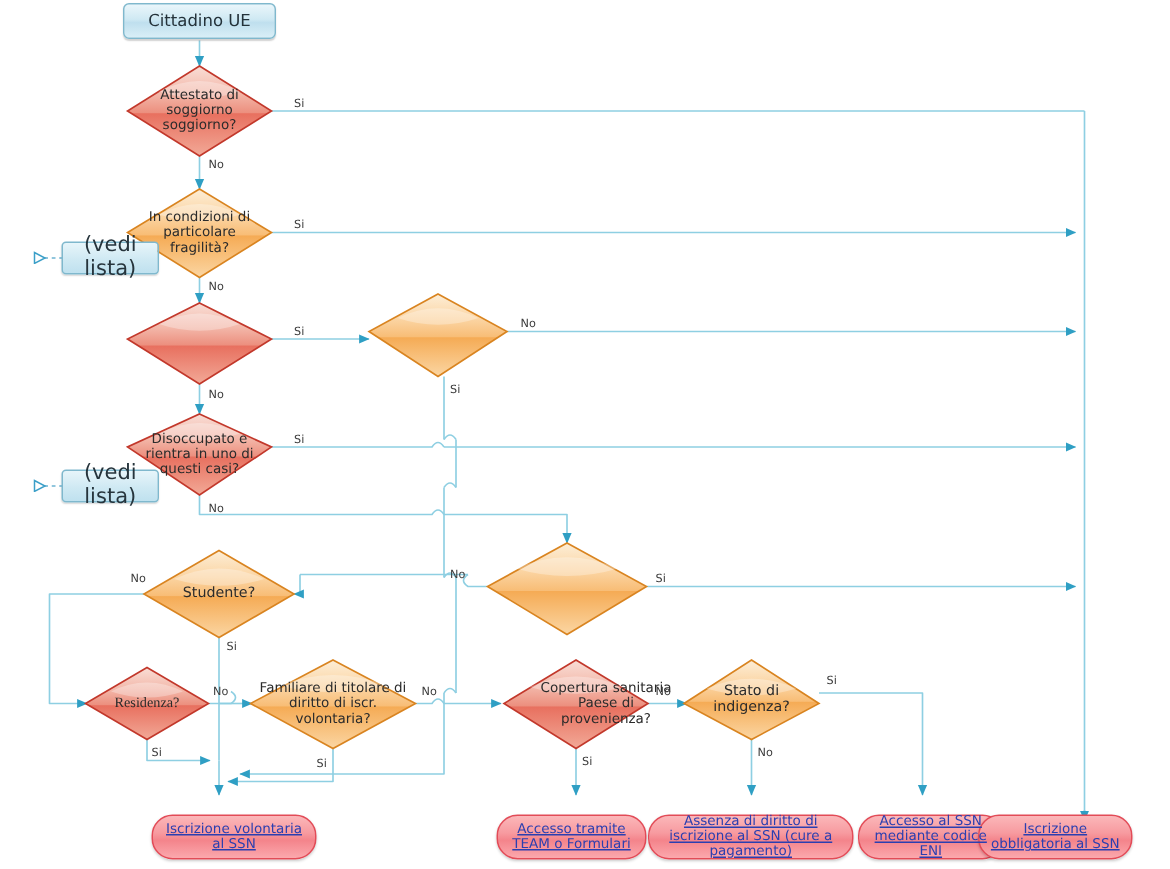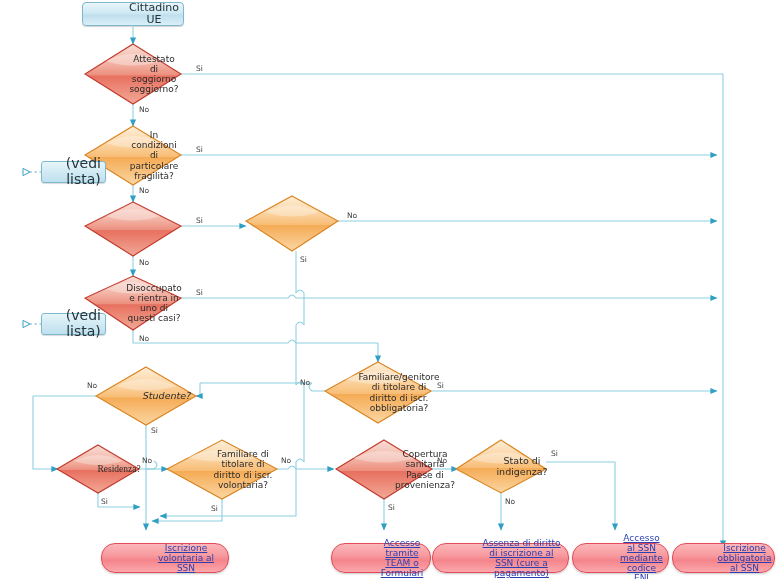--- a/index.html
+++ b/index.html
@@ -1,20 +1,20 @@
 <!DOCTYPE html>
 <html><head>
 <meta charset="utf-8">
 <style>
   html,body{margin:0;padding:0;background:#ffffff;}
   body{font-family:"DejaVu Sans","Liberation Sans",sans-serif;}
   #stage{position:relative;width:780px;height:579px;overflow:hidden;background:#fff;}
   #wires{position:absolute;left:0;top:0;width:780px;height:579px;}
 
-  .node{position:absolute;box-sizing:border-box;display:flex;align-items:center;justify-content:center;text-align:center;color:#2b2b2b;padding-left:42px;}
+  .node{position:absolute;box-sizing:border-box;display:flex;align-items:center;justify-content:center;text-align:center;color:#2b2b2b;}
   .lbl{position:relative;z-index:3;line-height:1.12;padding:0 4px;}
 
   
   .term-start{
     background:linear-gradient(to bottom,#eaf6fb 0%,#cfe9f3 45%,#bfdfee 55%,#d9eff7 100%);
     border:1px solid #7fb8cd;border-radius:4px;
     box-shadow:0 1px 1px rgba(0,0,0,.18);
     font-size:11px;color:#24323a;
   }
 
@@ -182,24 +182,21 @@
 
   <div class="node dia" style="left:85px;top:44px;width:96px;height:60px;">
     <span class="lbl">Attestato di soggiorno soggiorno?</span>
   </div>
   <div class="node dia" style="left:85px;top:126px;width:96px;height:59px;">
     <span class="lbl">In condizioni di particolare fragilità?</span>
   </div>
   <div class="node dia" style="left:85px;top:276px;width:96px;height:54px;">
     <span class="lbl">Disoccupato e rientra in uno di questi casi?</span>
   </div>
-  <div class="node dia" style="left:325px;top:362px;width:106px;height:61px;">
-    <span class="lbl">Familiare/genitore di titolare di diritto di iscr. obbligatoria?</span>
-  </div>
-  <div class="node dia small" style="left:96px;top:367px;width:100px;height:58px;font-style:italic;">
+  <div class="node dia small" style="left:96px;top:367px;width:100px;height:58px;">
     <span class="lbl">Studente?</span>
   </div>
   <div class="node dia small" style="left:57px;top:445px;width:82px;height:48px;font-family:Liberation Serif, serif;">
     <span class="lbl">Residenza?</span>
   </div>
   <div class="node dia" style="left:167px;top:440px;width:110px;height:59px;">
     <span class="lbl">Familiare di titolare di diritto di iscr. volontaria?</span>
   </div>
   <div class="node dia" style="left:336px;top:440px;width:96px;height:59px;margin-left:20px;">
     <span class="lbl">Copertura sanitaria Paese di provenienza?</span>
@@ -208,33 +205,33 @@
     <span class="lbl">Stato di indigenza?</span>
   </div>
 
   <div class="node note" style="left:41px;top:161px;width:65px;height:22px;">
     <span class="lbl">(vedi lista)</span>
   </div>
   <div class="node note" style="left:41px;top:313px;width:65px;height:22px;">
     <span class="lbl">(vedi lista)</span>
   </div>
 
-  <div class="node term-end" style="left:101px;top:543px;width:128px;height:30px;">
+  <div class="node term-end" style="left:101px;top:543px;width:110px;height:30px;">
     <span class="lbl">Iscrizione volontaria al SSN</span>
   </div>
   <div class="node term-end" style="left:331px;top:543px;width:100px;height:30px;">
     <span class="lbl">Accesso tramite TEAM o Formulari</span>
   </div>
   <div class="node term-end" style="left:432px;top:543px;width:137px;height:30px;">
     <span class="lbl">Assenza di diritto di iscrizione al SSN (cure a pagamento)</span>
   </div>
   <div class="node term-end" style="left:572px;top:543px;width:97px;height:30px;">
     <span class="lbl">Accesso al SSN mediante codice ENI</span>
   </div>
-  <div class="node term-end" style="left:672px;top:543px;width:103px;height:30px;justify-content:center;">
+  <div class="node term-end" style="left:652px;top:543px;width:103px;height:30px;justify-content:center;">
     <span class="lbl">Iscrizione obbligatoria al SSN</span>
   </div>
 
   <span class="jlabel" style="left:196px;top:64px;">Si</span>
   <span class="jlabel" style="left:139px;top:105px;">No</span>
   <span class="jlabel" style="left:196px;top:145px;">Si</span>
   <span class="jlabel" style="left:139px;top:186px;">No</span>
   <span class="jlabel" style="left:196px;top:216px;">Si</span>
   <span class="jlabel" style="left:139px;top:258px;">No</span>
   <span class="jlabel" style="left:347px;top:211px;">No</span>

